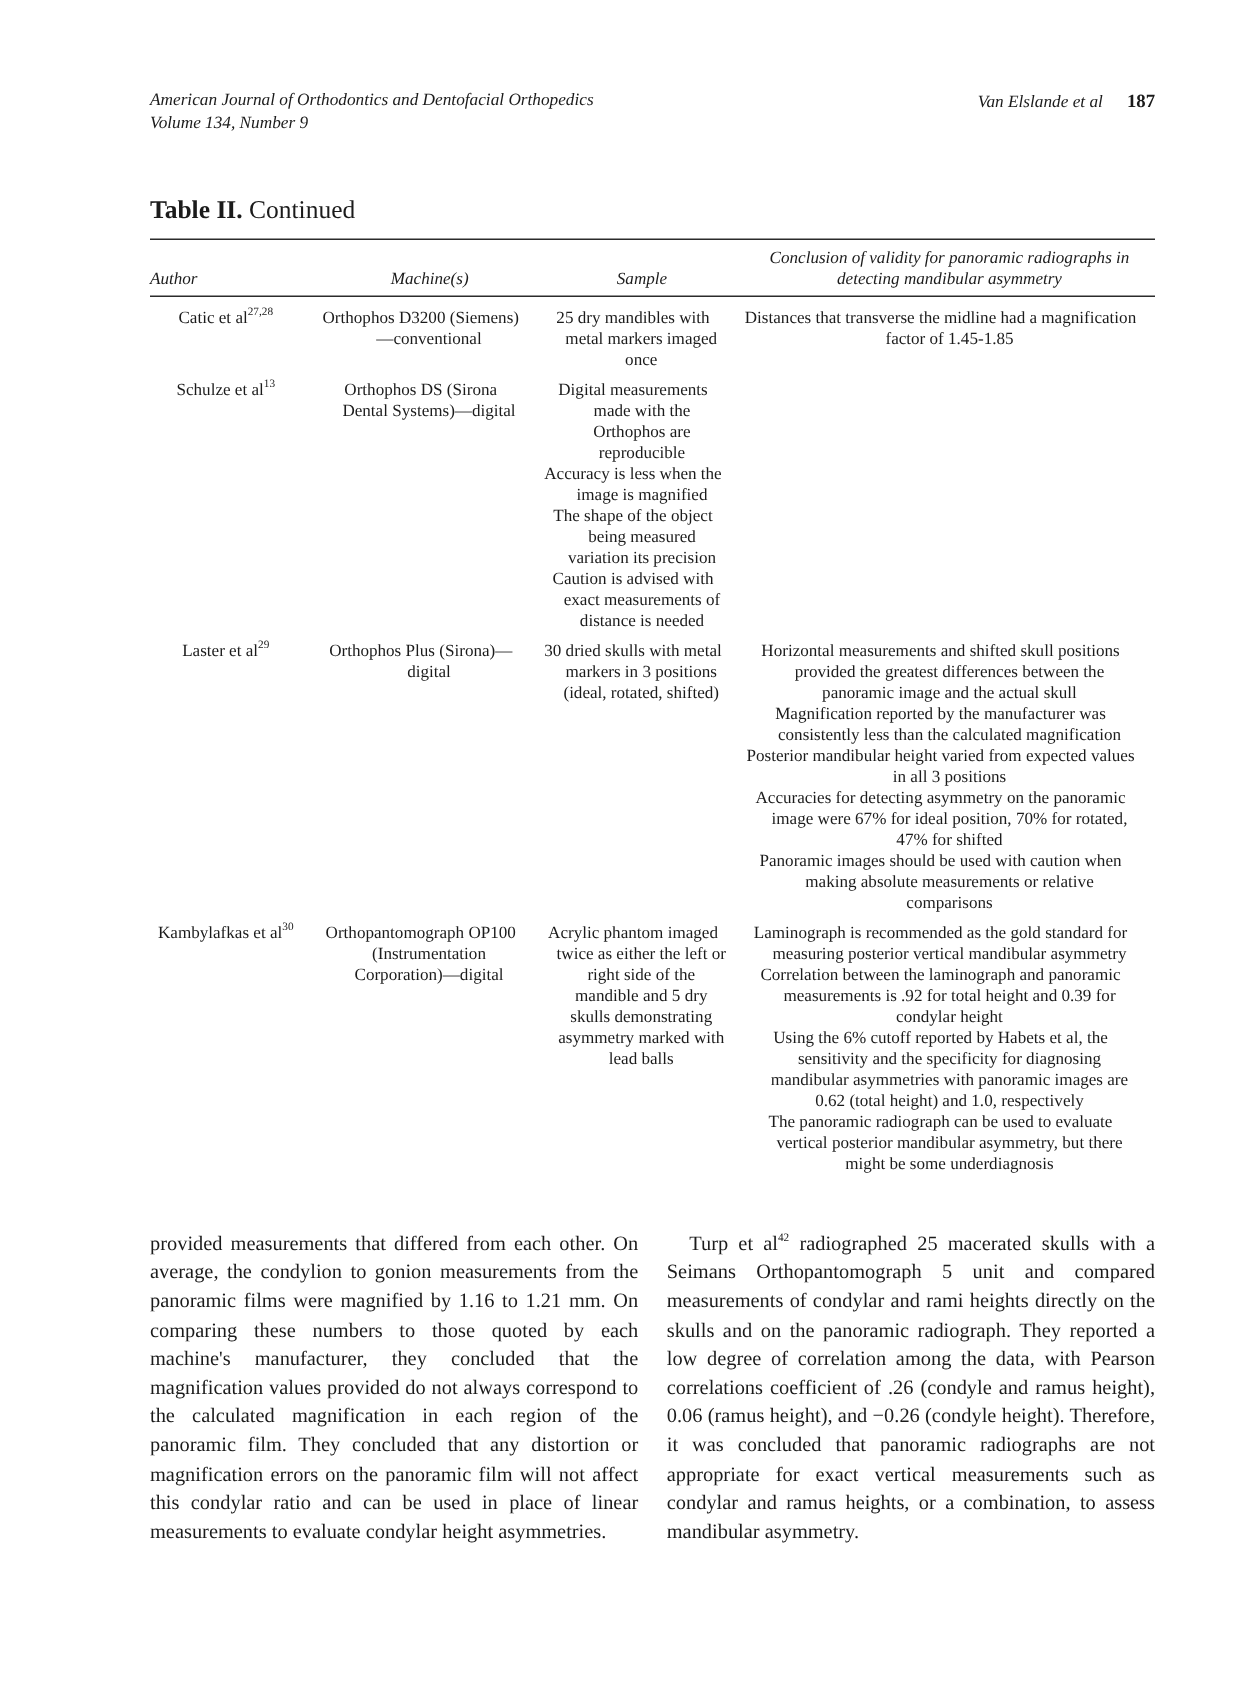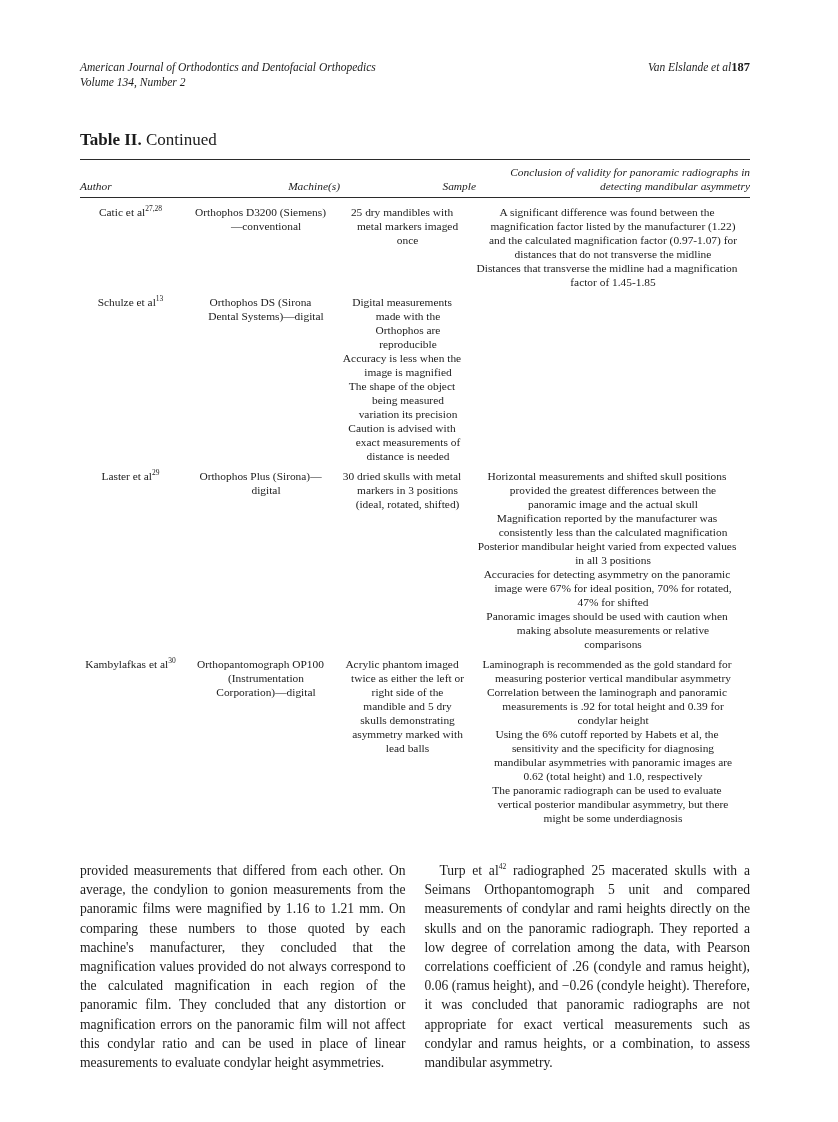--- a/index.html
+++ b/index.html
@@ -3,42 +3,42 @@
 <meta charset="utf-8">
 <style>
   html, body { margin: 0; padding: 0; background: #ffffff; }
   body {
     width: 838px; height: 1122px;
     font-family: "Liberation Serif", serif;
     color: #1b1b1b;
     position: relative;
     overflow: hidden;
   }
-  .content { position: absolute; left: 80px; top: 60px; width: 670px; }
+  .content { position: absolute; left: 100px; top: 60px; width: 670px; }
 
   
   .run-head { display: flex; justify-content: space-between; font-size: 11.5px; line-height: 15px; }
   .run-left { font-style: italic; }
   .run-right { font-style: italic; white-space: nowrap; }
-  .pg-num { font-style: normal; font-weight: bold; font-size: 12.5px; margin-left: 0; }
+  .pg-num { font-style: normal; font-weight: bold; font-size: 12.5px; margin-left: 16px; }
 
   
   .tbl { margin-top: 40px; }
   .tbl-caption { font-size: 17px; margin-bottom: 9px; }
   .tbl-caption .lbl { font-weight: bold; }
   .tbl-grid { display: grid; grid-template-columns: 113px 147px 136px 274px; }
   .tbl-head {
     border-top: 1px solid #2b2b2b;
     border-bottom: 1px solid #2b2b2b;
     padding: 5px 0 4px 0;
     align-items: end;
     font-style: italic;
   }
   .tbl-head > div { font-size: 11.4px; line-height: 14px; }
-  .th-center { text-align: right; }
+  .th-center { text-align: center; }
   .tbl-body { padding-top: 7px; }
   .tbl-row { margin-bottom: 6px; text-align: center; }
   .cell { font-size: 11.4px; line-height: 14px; padding-right: 12px; }
   .hang { padding-left: 11px; text-indent: -11px; padding-right: 12px; }
   .concl { padding-left: 12px; text-indent: -12px; }
   .c4 .concl { font-size: 11.4px; line-height: 14px; }
   sup { font-size: 7.5px; line-height: 0; vertical-align: super; }
 
   
   .body-cols { display: grid; grid-template-columns: 1fr 1fr; column-gap: 19px; margin-top: 36px; }
@@ -51,21 +51,21 @@
   .indent-first { text-indent: 15px; }
 </style>
 </head>
 <body>
 
 <div class="content">
 
   <div class="run-head">
     <div class="run-left">
       <div>American Journal of Orthodontics and Dentofacial Orthopedics</div>
-      <div>Volume 134, Number 2</div>
+      <div>Volume 134, Number 9</div>
     </div>
     <div class="run-right">
       <span>Van Elslande et al</span><span class="pg-num">187</span>
     </div>
   </div>
 
   <div class="tbl">
     <div class="tbl-caption">
       <span class="lbl">Table II.</span>
       <span>Continued</span>
@@ -80,21 +80,20 @@
 
     <div class="tbl-body">
 
       <div class="tbl-grid tbl-row">
         <div class="cell">
           <span>Catic et al</span><sup>27,28</sup>
         </div>
         <div class="cell hang">Orthophos D3200 (Siemens)—conventional</div>
         <div class="cell hang">25 dry mandibles with metal markers imaged once</div>
         <div class="cell c4">
-          <div class="concl">A significant difference was found between the magnification factor listed by the manufacturer (1.22) and the calculated magnification factor (0.97-1.07) for distances that do not transverse the midline</div>
           <div class="concl">Distances that transverse the midline had a magnification factor of 1.45-1.85</div>
         </div>
       </div>
 
       <div class="tbl-grid tbl-row">
         <div class="cell">
           <span>Schulze et al</span><sup>13</sup>
         </div>
         <div class="cell hang">Orthophos DS (Sirona Dental Systems)—digital</div>
         <div class="cell c4">

